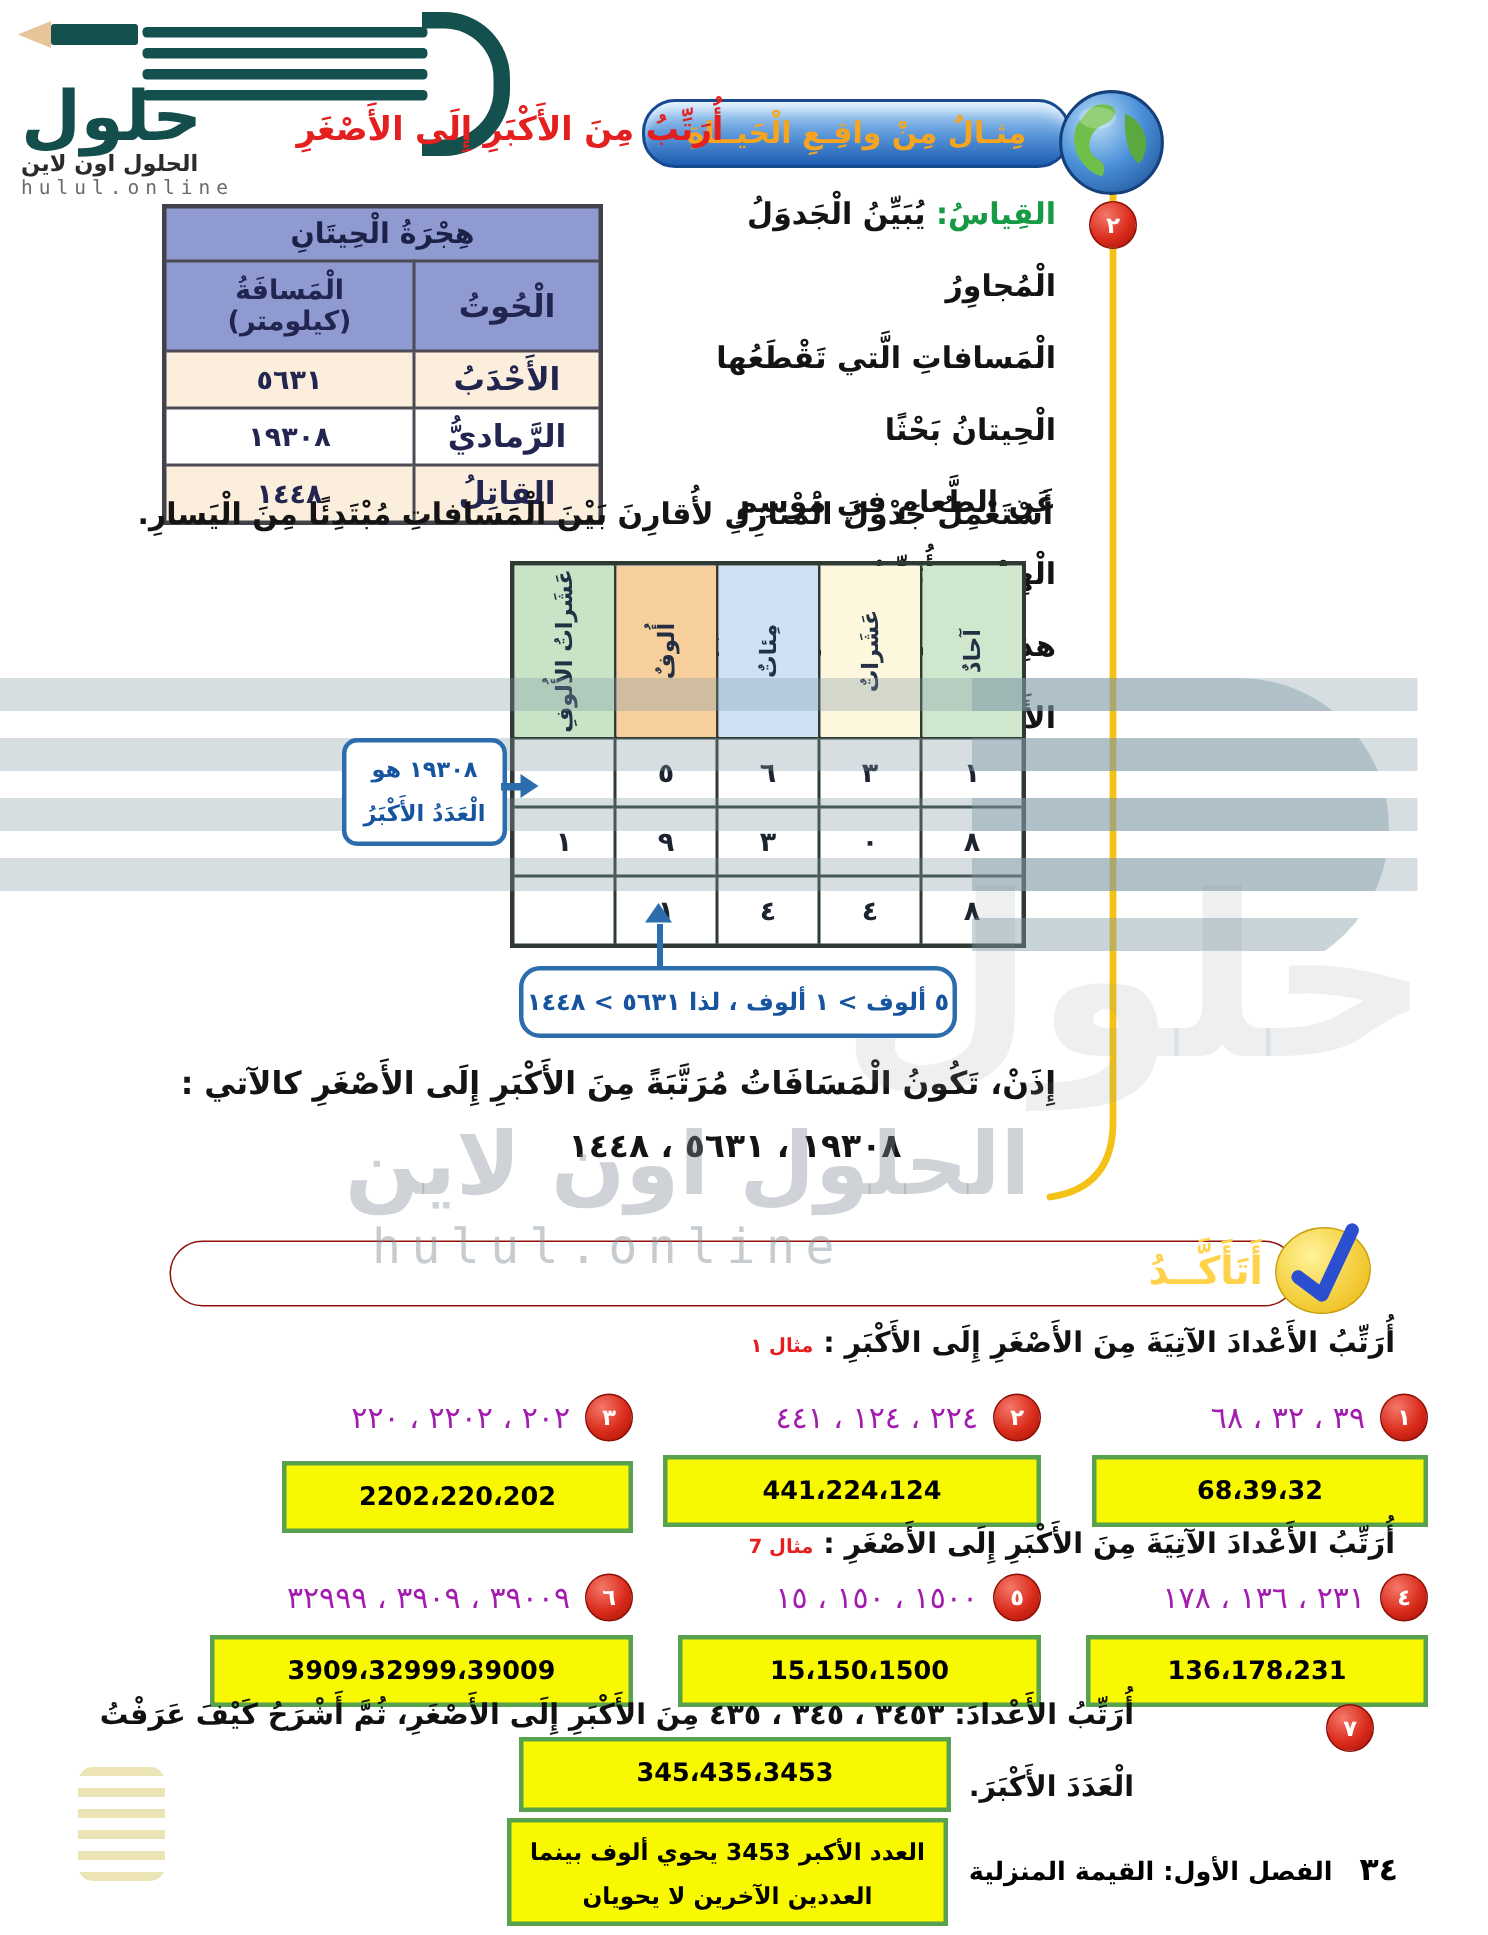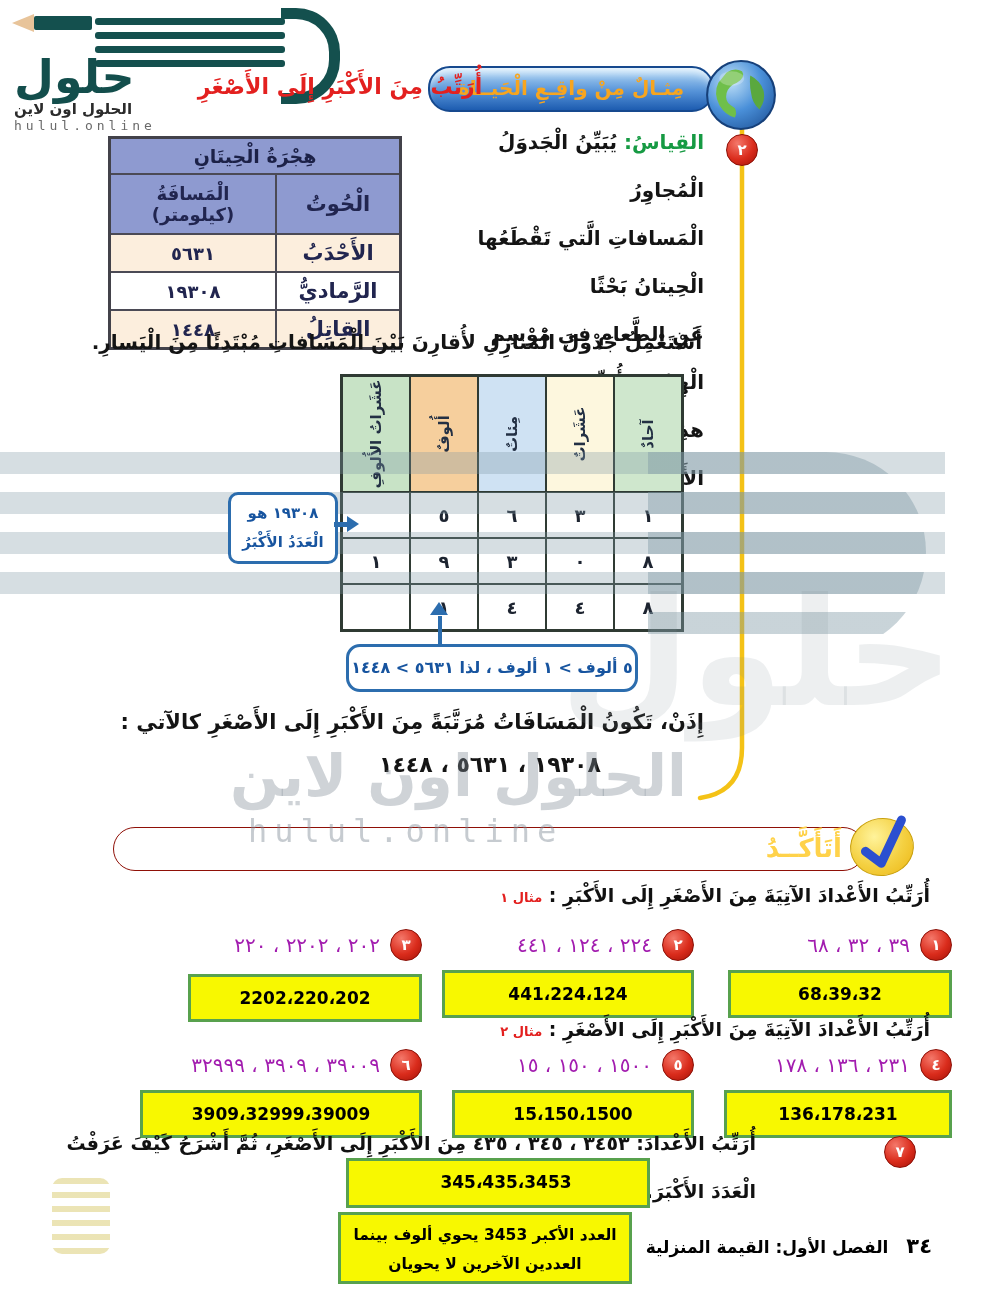--- a/index.html
+++ b/index.html
@@ -102,21 +102,21 @@
   .a4{width:222px;} .a5{width:236px;} .a6{width:276px;}
   
   .talk-circle{left:884px;top:1136px;z-index:10;}
   .talk-badge{left:760px;top:1130px;width:106px;height:44px;z-index:10;border-radius:50%;
     background:radial-gradient(ellipse at 40% 28%,#fdf0a2 0%,#f6c23d 60%,#eda712 100%);
     border:2px solid #d18f00;color:#d42315;font-size:19px;font-weight:bold;text-align:center;line-height:42px;}
   .talk-tail{position:absolute;left:14px;bottom:-10px;width:0;height:0;
     border-top:14px solid #f2b92f;border-left:4px solid transparent;border-right:12px solid transparent;transform:rotate(12deg);}
   .talk-line1{right:236px;top:1132px;z-index:10;font-size:19px;font-weight:bold;color:#111;}
   .talk-line2{right:236px;top:1180px;z-index:10;font-size:19px;font-weight:bold;color:#111;}
-  .ans7{position:absolute;left:346px;top:1158px;width:282px;height:44px;z-index:10;margin:0;padding-left:16px;}
+  .ans7{position:absolute;left:346px;top:1158px;width:282px;height:44px;z-index:10;margin:0;}
   .explain-box{left:338px;top:1212px;width:294px;height:72px;z-index:10;background:#f8f800;border:3px solid #58a14e;
     direction:rtl;text-align:center;font-size:15.5px;font-weight:bold;color:#000;line-height:1.9;padding-top:6px;box-sizing:border-box;}
   
   .footer{right:60px;top:1234px;z-index:10;display:flex;direction:rtl;align-items:baseline;gap:18px;}
   .footer .pagenum{font-size:21px;font-weight:bold;color:#000;}
   .footer .chapter{font-size:17px;font-weight:bold;color:#000;}
 </style>
 </head>
 <body>
 
@@ -289,21 +289,21 @@
       <div class="ex-q">
         <span class="num-circle">٣</span>
         <span class="qtext">٢٠٢ ، ٢٢٠٢ ، ٢٢٠</span>
       </div>
       <div class="ans a3">2202،220،202</div>
     </div>
   </div>
 
   <div class="abs instr instr2 nowrap">
     <span>أُرَتِّبُ الأَعْدادَ الآتِيَةَ مِنَ الأَكْبَرِ إِلَى الأَصْغَرِ :</span>
-    <span class="ex-ref">مثال ٢</span>
+    <span class="ex-ref">مثال 7</span>
   </div>
 
   <div class="abs ex-row ex-row2">
     <div class="ex">
       <div class="ex-q">
         <span class="num-circle">٤</span>
         <span class="qtext">٢٣١ ، ١٣٦ ، ١٧٨</span>
       </div>
       <div class="ans a4">136،178،231</div>
     </div>

